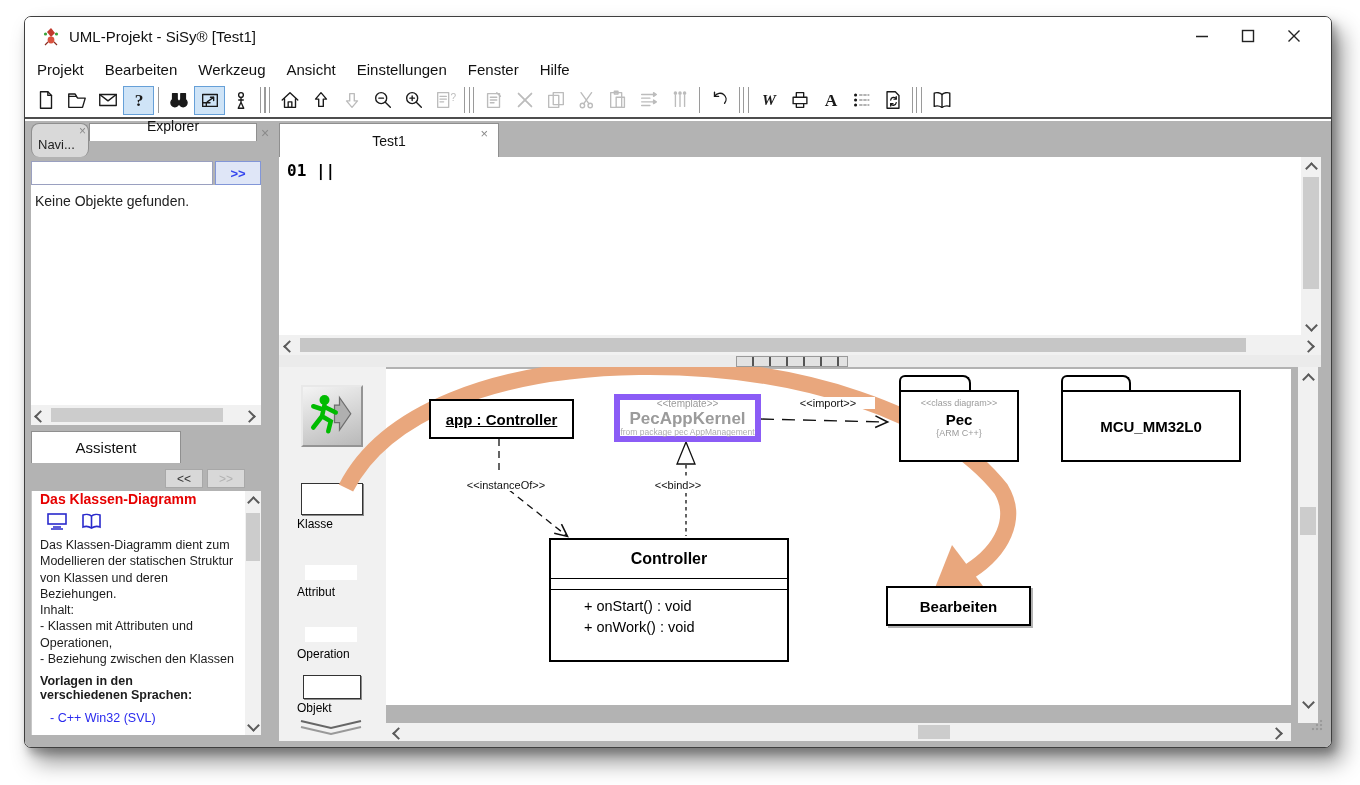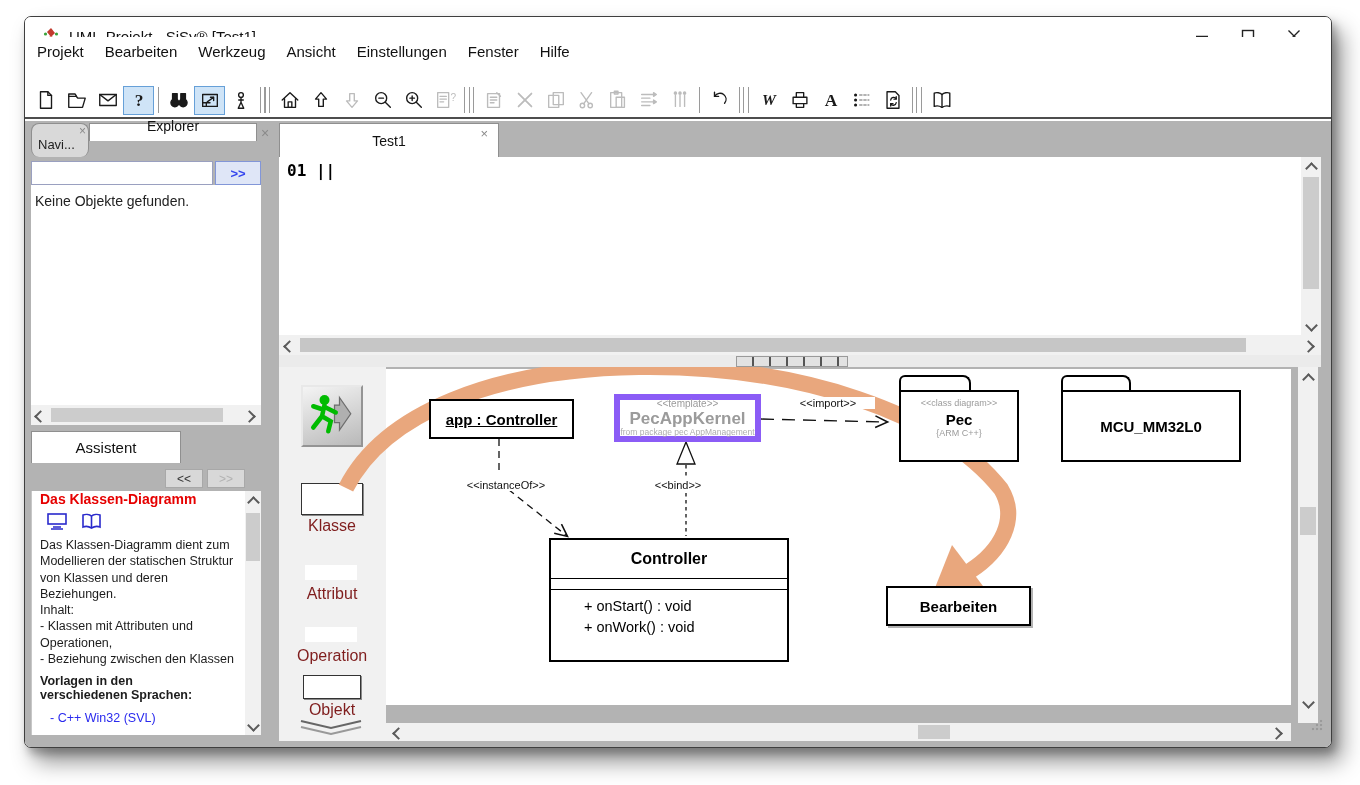--- a/index.html
+++ b/index.html
@@ -7,21 +7,21 @@
   #window{position:absolute;left:24px;top:16px;width:1306px;height:730px;background:#fff;
           border:1px solid #3f3f3f;border-radius:7px;
           box-shadow:10px 14px 22px rgba(0,0,0,.42), 4px 6px 8px rgba(0,0,0,.25);overflow:hidden;}
   .abs{position:absolute;}
   
   .titlebar{position:absolute;left:0;top:0;width:100%;height:38px;background:#fff;display:flex;align-items:center;}
   .title-text{font-size:15px;color:#111;margin-left:8px;}
   .wctrls{position:absolute;right:14px;top:0;height:38px;display:flex;}
   .wbtn{width:46px;height:38px;border:none;background:none;display:flex;align-items:center;justify-content:center;padding:0;}
   
-  .menubar{position:absolute;left:0;top:20px;width:100%;height:28px;background:#fff;display:flex;align-items:center;padding-left:12px;gap:21px;text-align:center;}
+  .menubar{position:absolute;left:0;top:38px;width:100%;height:28px;background:#fff;display:flex;align-items:center;padding-left:12px;gap:21px;text-align:center;}
   .menu-item{font-size:15px;color:#111;cursor:default;}
   
   .toolbar{position:absolute;left:0;top:66px;width:100%;height:36px;background:#fff;border-bottom:2px solid #4d4d4d;display:flex;align-items:center;padding-left:5px;box-sizing:border-box;}
   .tb{width:31px;height:29px;border:1px solid transparent;background:none;padding:0;display:flex;align-items:center;justify-content:center;}
   .tb svg{width:22px;height:22px;fill:none;stroke-width:1.5;stroke-linecap:round;stroke-linejoin:round;}
   .tb.toggled{background:#cfe4f7;border:1px solid #66a0d8;}
   .sep{width:1px;height:26px;background:#9a9a9a;margin:0 4px;}
   .sep3{width:10px;height:26px;margin:0 4px;background:repeating-linear-gradient(90deg,#9a9a9a 0 1px,transparent 1px 4.5px);}
   
   .main{position:absolute;left:0;top:104px;width:100%;height:626px;background:#b3b3b3;}
@@ -42,21 +42,21 @@
   .asst-par{font-size:12.5px;color:#1c1c1c;line-height:1.3;margin-top:7px;}
   .asst-bullet{font-size:12.5px;color:#1c1c1c;line-height:1.3;white-space:pre-line;}
   .asst-bold{font-size:12.5px;font-weight:bold;color:#1c1c1c;margin-top:7px;width:180px;}
   .asst-link{font-size:12.5px;color:#2a2aee;margin:9px 0 0 10px;}
   
   .uml-box{position:absolute;background:#fff;border:2px solid #000;box-sizing:border-box;display:flex;align-items:center;justify-content:center;}
   .edge-label{position:absolute;font-size:11px;color:#111;background:#fff;text-align:center;padding:0 2px;}
   .pkg-tab{position:absolute;background:#fff;border:2px solid #000;border-bottom:none;border-radius:6px 8px 0 0;box-sizing:border-box;}
   .pkg-body{position:absolute;background:#fff;border:2px solid #000;box-sizing:border-box;text-align:center;}
   .gray9{font-size:9px;color:#9b9b9b;}
-  .pal-label{position:absolute;font-size:16px;color:#7f1d1d;text-align:center;width:70px;}
+  .pal-label{position:absolute;font-size:12px;color:#000000;width:70px;}
   .pal-rect{position:absolute;background:#fff;}
 </style>
 </head>
 <body>
 
 <div id="stage">
  <div id="window">
 
   <div class="titlebar">
     <svg class="abs" style="left:16px;top:9px" width="20" height="20" viewBox="0 0 20 20">

